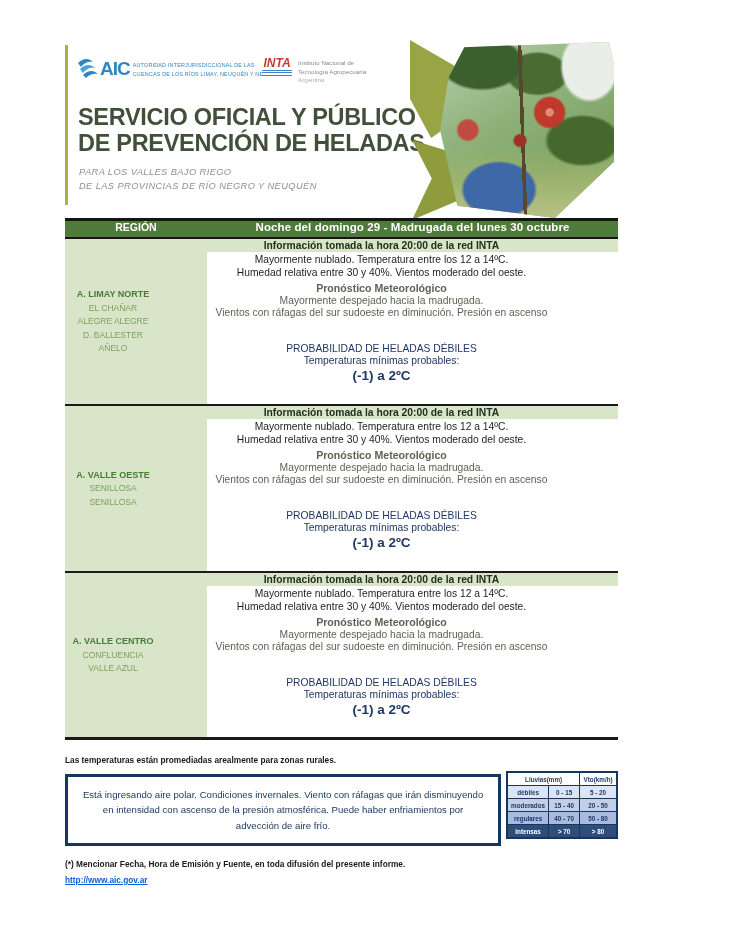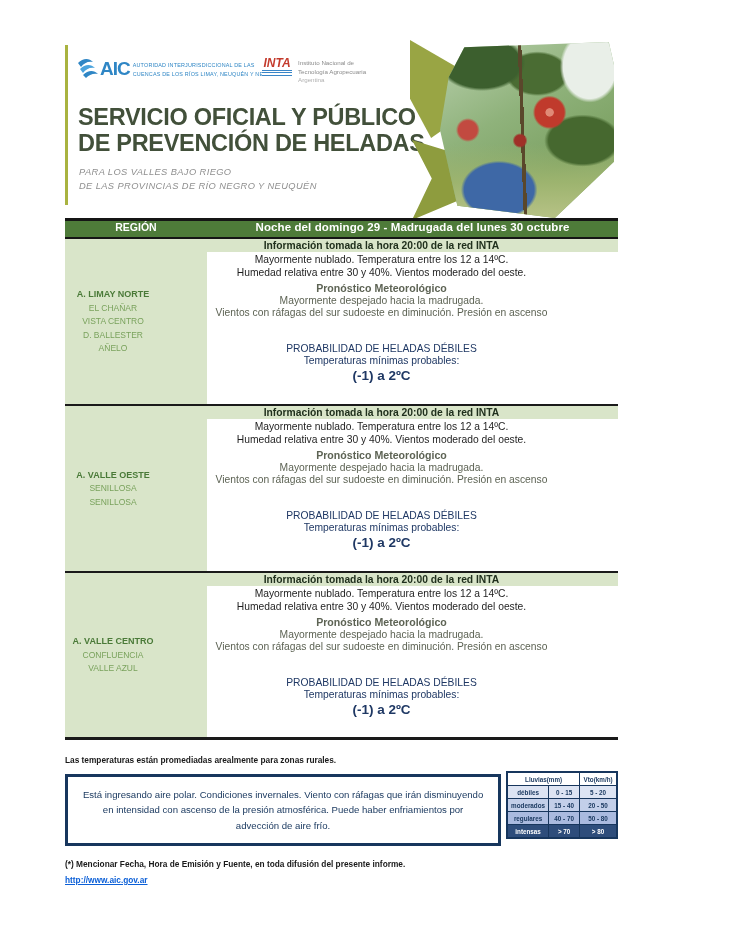--- a/index.html
+++ b/index.html
@@ -140,21 +140,21 @@
   <div class="thead">
     <div class="th-region">REGIÓN</div>
     <div class="th-period">Noche del domingo 29 - Madrugada del lunes 30 octubre</div>
   </div>
 
   
   <section class="block">
     <div class="region-cell">
       <div class="region-name">A. LIMAY NORTE</div>
       <div class="region-town">EL CHAÑAR</div>
-      <div class="region-town">VISTA CENTRO</div>
+      <div class="region-town">ALEGRE ALEGRE</div>
       <div class="region-town">D. BALLESTER</div>
       <div class="region-town">AÑELO</div>
     </div>
     <div class="detail-cell">
       <div class="info-strip pr">Información tomada la hora 20:00 de la red INTA</div>
       <p class="obs pr">Mayormente nublado. Temperatura entre los 12 a 14ºC.</p>
       <p class="obs pr">Humedad relativa entre 30 y 40%. Vientos moderado del oeste.</p>
       <p class="forecast-title pr">Pronóstico Meteorológico</p>
       <p class="forecast pr">Mayormente despejado hacia la madrugada.</p>
       <p class="forecast pr">Vientos con ráfagas del sur sudoeste en diminución.  Presión en ascenso</p>

